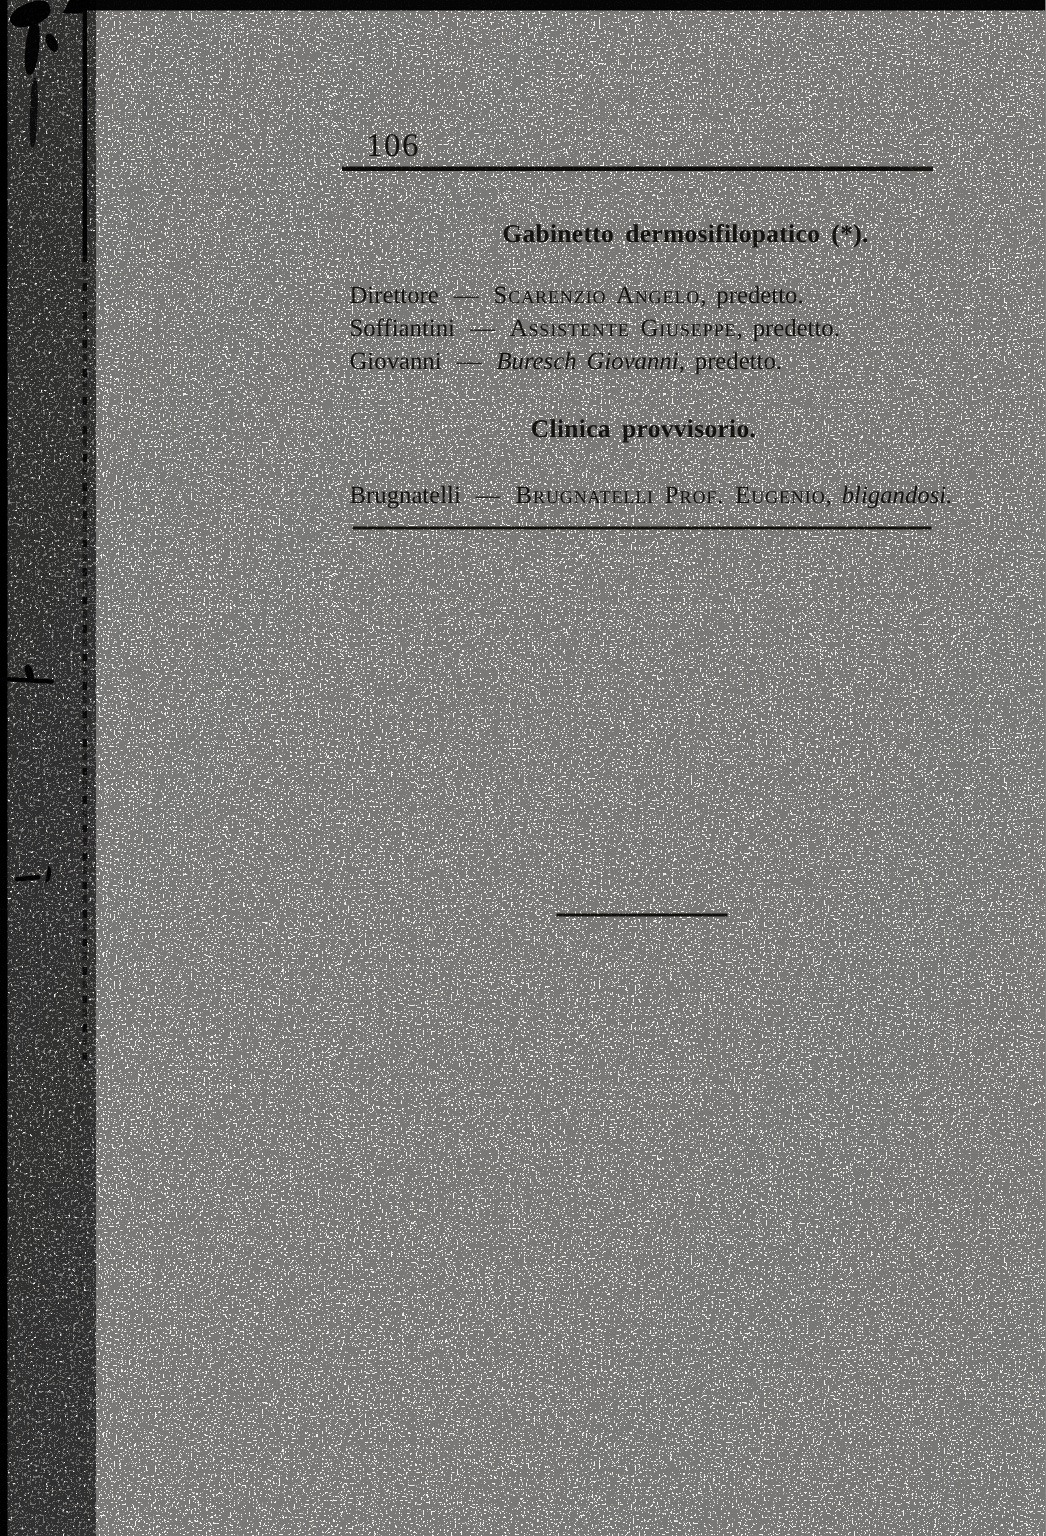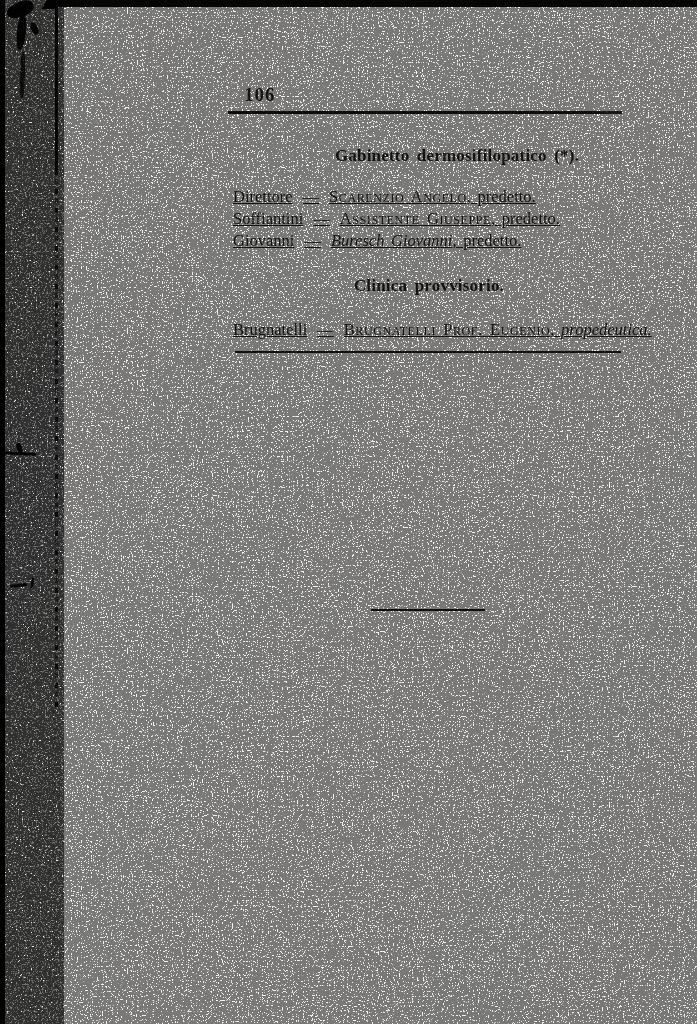--- a/index.html
+++ b/index.html
@@ -40,28 +40,28 @@
     transform:rotate(-18deg); border-radius:40%; }
   .dash-mark { left:10px; top:584px; width:17px; height:3px; background:#141414;
     transform:rotate(-6deg); border-radius:2px; }
   .dash-flag { left:28px; top:577px; width:6px; height:12px; border-right:3px solid #141414;
     border-radius:0 60% 60% 0; transform:rotate(10deg); }
 
   .noise-layer { position:absolute; left:0; top:0; z-index:6; pointer-events:none; }
 
   
   .content { z-index:3; }
-  .page-number { left:244px; top:84px; font-size:19px; font-weight:bold; letter-spacing:1px; }
+  .page-number { left:244px; top:84px; font-size:22px; font-weight:normal; letter-spacing:1px; }
   .header-rule { left:228px; top:111px; width:394px; height:3px;
     background:linear-gradient(to right,#1a1815 0 92%, #3a362f); }
   .section-heading { font-size:17px; font-weight:bold; text-align:center;
     letter-spacing:.2px; word-spacing:3px; white-space:nowrap; }
   .heading-1 { left:262px; top:146px; width:390px;font-family:Liberation Serif, serif; }
   .heading-2 { left:232px; top:276px; width:394px; }
-  .entries { left:233px; font-size:16.5px; line-height:22px; word-spacing:2.5px; white-space:nowrap;text-decoration:underline; }
+  .entries { left:233px; font-size:16.5px; line-height:22px; word-spacing:2.5px; white-space:nowrap; }
   .entries-1 { top:186px; }
   .entries-2 { top:319px; }
   .dash { margin:0 10px; }
   .sc { font-variant:small-caps; letter-spacing:.6px; }
   .it { font-style:italic; }
   .footnote-rule { left:235px; top:351px; width:386px; height:2px; background:#232019; }
   .footnote { left:237px; top:367px; width:400px; font-size:13.5px; line-height:20.5px;
     word-spacing:2px; white-space:nowrap; }
   .fn-indent-2 { padding-left:25px; }
   .fn-indent-3 { padding-left:21px; }
@@ -102,21 +102,21 @@
     </div>
     <div>
       <span>Giovanni</span><span class="dash">—</span><span class="it">Buresch Giovanni</span><span>, predetto.</span>
     </div>
   </div>
 
   <div class="abs content section-heading heading-2">Clinica provvisorio.</div>
 
   <div class="abs content entries entries-2">
     <div>
-      <span>Brugnatelli</span><span class="dash">—</span><span class="sc">Brugnatelli Prof. Eugenio</span><span class="it">, propedeutica.</span>
+      <span>Brugnatelli</span><span class="dash">—</span><span class="sc">Brugnatelli Prof. Eugenio</span><span class="it">, bligandosi.</span>
     </div>
   </div>
 
   <div class="abs content footnote-rule"></div>
 
 
   <div class="abs content mid-rule"></div>
 
   <svg class="noise-layer" width="697" height="1024" viewBox="0 0 697 1024" aria-hidden="true">
     <defs>

